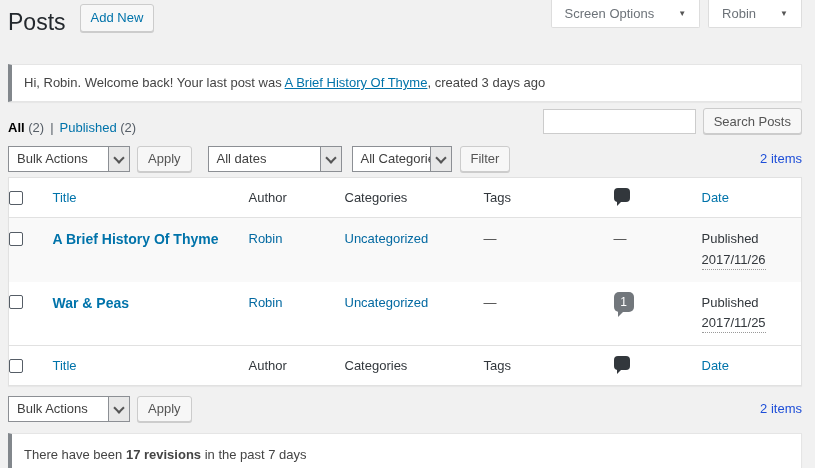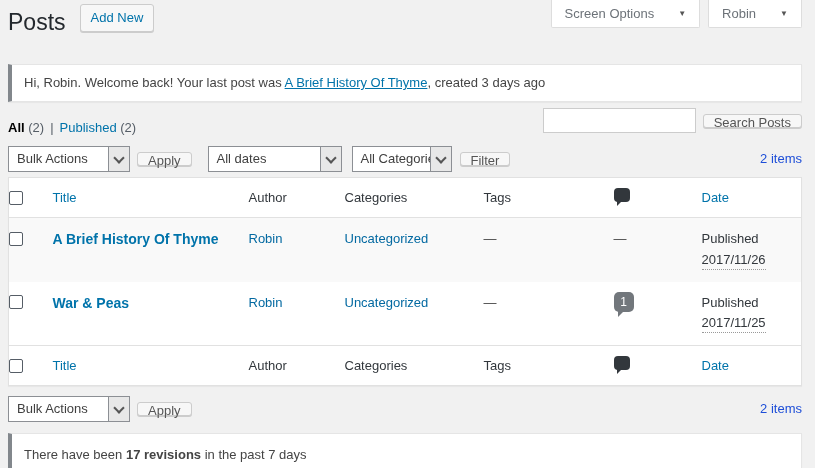--- a/index.html
+++ b/index.html
@@ -54,21 +54,21 @@
   .search-box { display:flex; align-items:center; gap:7px; }
   .search-input {
     width:153px; height:25px; border:1px solid #ccc; background:#fff;
     padding:0 6px; font:inherit; color:#32373c;
   }
 
   
   .button {
     background:#f7f7f7; border:1px solid #ccc; border-radius:3px;
     box-shadow:0 1px 0 #ccc; color:#555; font-family:inherit; font-size:13px;
-    height:14px; padding:0 10px; cursor:pointer;
+    height:26px; padding:0 10px; cursor:pointer;
   }
   .wpselect {
     display:inline-flex; align-items:stretch; background:#fff;
     border:1px solid #8c8f94; height:26px; cursor:pointer;
   }
   .sel-label { flex:1; padding:0 8px; line-height:24px; color:#404040; white-space:nowrap; overflow:hidden; }
   .sel-arrow { width:21px; background:#e8e8e8; border-left:1px solid #8c8f94; position:relative; }
   .sel-arrow::after {
     content:""; position:absolute; left:6px; top:7px; width:6px; height:6px;
     border-right:2px solid #555; border-bottom:2px solid #555; transform:rotate(45deg);

